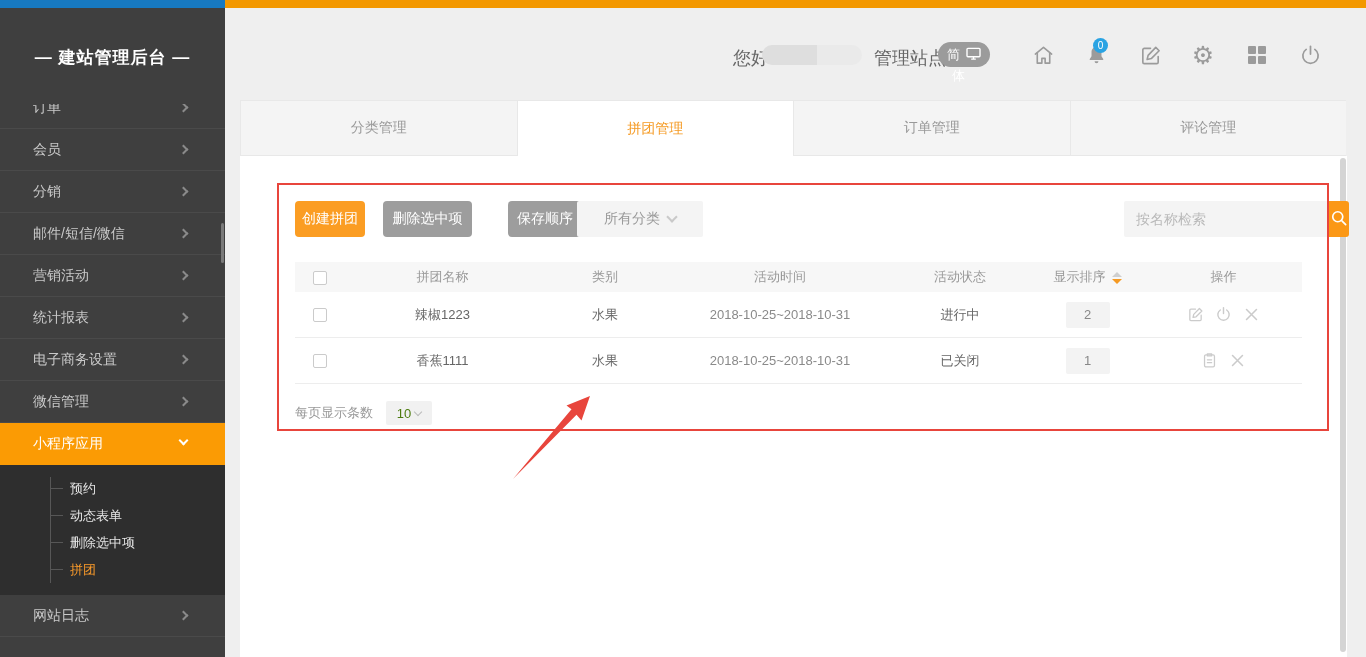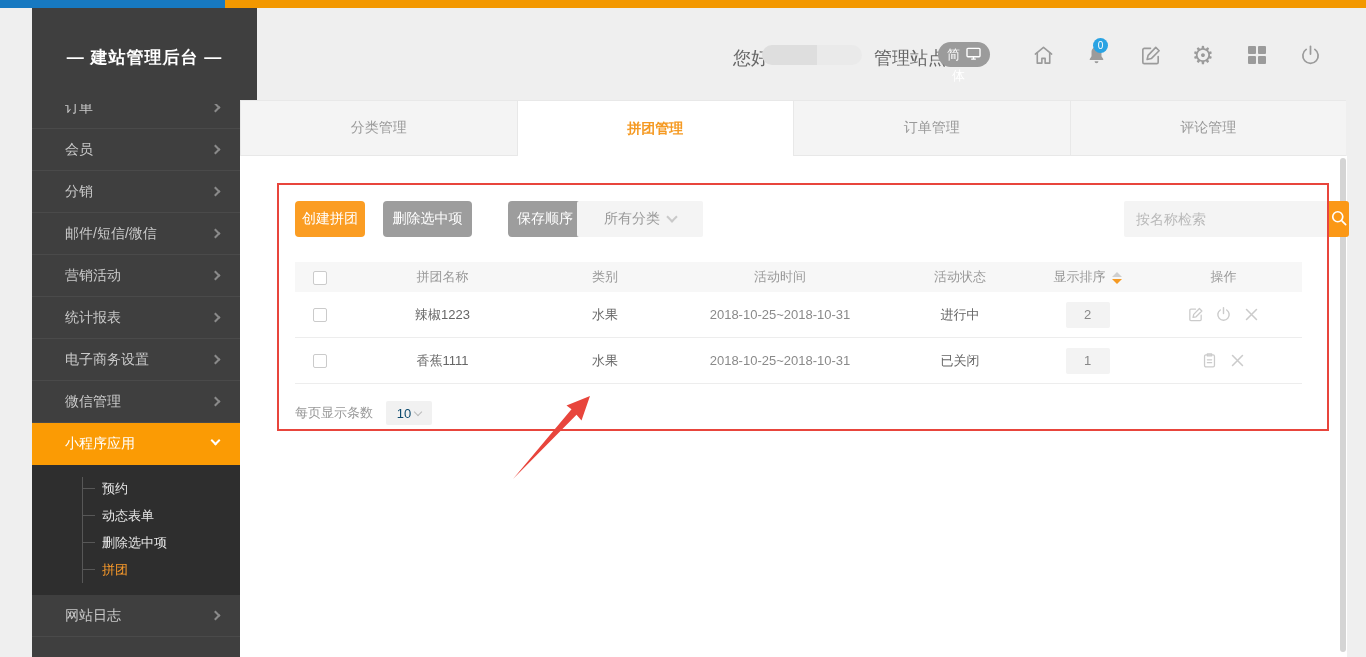--- a/index.html
+++ b/index.html
@@ -5,21 +5,21 @@
   * { margin:0; padding:0; box-sizing:border-box; }
   html,body { width:1366px; height:657px; }
   body { font-family:"Liberation Sans","DejaVu Sans",sans-serif; background:#efefef; overflow:hidden; position:relative; }
   .stage { position:absolute; inset:0; width:1366px; height:657px; overflow:hidden; }
 
   
   .strip-blue { position:absolute; left:0; top:0; width:225px; height:8px; background:#1779c1; }
   .strip-orange { position:absolute; left:225px; top:0; right:0; height:8px; background:#f39800; }
 
   
-  .sidebar { position:absolute; left:0; top:8px; width:225px; height:649px; background:#3f3f3f;margin-left:32px; }
+  .sidebar { position:absolute; left:0; top:8px; width:225px; height:649px; background:#3f3f3f; }
   .sidebar-title { position:absolute; top:38px; left:0; right:0; text-align:center; color:#fff; font-size:17px; font-weight:bold; letter-spacing:1px; }
   .menu-clip { position:absolute; top:96px; left:0; right:0; bottom:0; overflow:hidden; }
   .menu-item { position:absolute; left:0; right:0; height:42px; line-height:41px; padding-left:33px; font-size:14px; color:#c9c9c9; border-bottom:1px solid #4a4a4a; cursor:pointer; }
   .menu-item .chev { position:absolute; right:38px; top:17px; width:7px; height:7px; border-top:2px solid #8a8a8a; border-right:2px solid #8a8a8a; transform:rotate(45deg); }
   .menu-item.active { background:#fb9b04; color:#fff; border-bottom:none; }
   .menu-item.active .chev { border-color:#fff; transform:rotate(135deg); top:14px; }
   .submenu { position:absolute; left:0; right:0; height:130px; background:#2e2e2e; }
   .tree-line { position:absolute; left:50px; top:12px; width:1px; height:106px; background:#575757; }
   .sub-item { position:absolute; left:0; right:0; height:27px; line-height:27px; padding-left:70px; font-size:13px; color:#e6e6e6; cursor:pointer; }
   .sub-item .tick { position:absolute; left:50px; top:13px; width:13px; height:1px; background:#575757; }
@@ -35,21 +35,21 @@
   .tb-icon svg { display:block; }
   .badge { position:absolute; left:1093px; top:38px; width:15px; height:15px; border-radius:50%; background:#29a3e3; color:#fff; font-size:10px; line-height:15px; text-align:center; }
   .gear-glyph { font-size:25px; color:#9b9b9b; line-height:26px; }
   .apps-grid { width:18px; height:18px; display:grid; grid-template-columns:8px 8px; grid-template-rows:8px 8px; gap:2px; }
   .apps-grid span { background:#9b9b9b; border-radius:1px; }
 
   
   .tabbar { position:absolute; left:240px; top:100px; width:1106px; height:56px; display:flex; border-top:1px solid #e8e8e8; }
   .tab { flex:1; background:#f4f4f4; color:#999; font-size:14px; display:flex; align-items:center; justify-content:center; border-bottom:1px solid #e8e8e8; border-right:1px solid #e8e8e8; cursor:pointer; }
   .tab:first-child { border-left:1px solid #e8e8e8; }
-  .tab.active { background:#fff; color:#f59a23; border-bottom:none;font-weight:bold; }
+  .tab.active { background:#fff; color:#f59a23; border-bottom:none; }
 
   
   .panel { position:absolute; left:240px; top:156px; width:1107px; height:501px; background:#fff; }
   .panel-scroll { position:absolute; left:1340px; top:158px; width:6px; height:494px; background:#d4d4d4; border-radius:3px; }
 
   
   .btn { position:absolute; top:201px; height:36px; border:none; border-radius:4px; color:#fff; font-size:14px; cursor:pointer; font-family:inherit; }
   .btn-orange { left:295px; width:70px; background:#fb9d23; }
   .btn-gray1 { left:383px; width:89px; background:#9d9d9d; }
   .btn-gray2 { left:488px; width:74px; background:#9d9d9d;margin-left:20px; }
@@ -77,21 +77,21 @@
   .checkbox { display:inline-block; width:14px; height:14px; border:1px solid #cbcbcb; border-radius:2px; background:#fff; vertical-align:middle; cursor:pointer; }
   .sort-wrap { display:inline-flex; flex-direction:column; gap:2px; margin-left:6px; vertical-align:middle; cursor:pointer; }
   .tri-up { width:0; height:0; border-left:5px solid transparent; border-right:5px solid transparent; border-bottom:5px solid #cfcfcf; }
   .tri-down { width:0; height:0; border-left:5px solid transparent; border-right:5px solid transparent; border-top:5px solid #f59a23; }
   .order-box { display:inline-block; width:44px; height:26px; line-height:26px; background:#f3f3f3; color:#888; border-radius:2px; text-align:center; }
   .act-icon { width:17px; height:17px; color:#cbcbcb; cursor:pointer; }
   .act-icon svg { display:block; }
 
   
   .perpage { position:absolute; left:295px; top:401px; height:24px; display:flex; align-items:center; gap:13px; font-size:13px; color:#999; }
-  .perpage-box { width:46px; height:24px; background:#f1f1f1; color:#0c4a6e; display:flex; align-items:center; justify-content:center; gap:4px; cursor:pointer; border-radius:2px; }
+  .perpage-box { width:46px; height:24px; background:#f1f1f1; color:#4d7c0f; display:flex; align-items:center; justify-content:center; gap:4px; cursor:pointer; border-radius:2px; }
   .perpage-box .chev-d { width:6px; height:6px; border-top:1px solid #bbb; border-right:1px solid #bbb; transform:rotate(135deg); margin-top:-3px; }
 
   
   .red-rect { position:absolute; left:277px; top:183px; width:1052px; height:248px; border:2px solid #e8453c; pointer-events:none; z-index:50; }
   .arrow-svg { position:absolute; inset:0; pointer-events:none; z-index:60; }
 </style>
 </head>
 <body>
 
 <div class="stage">

